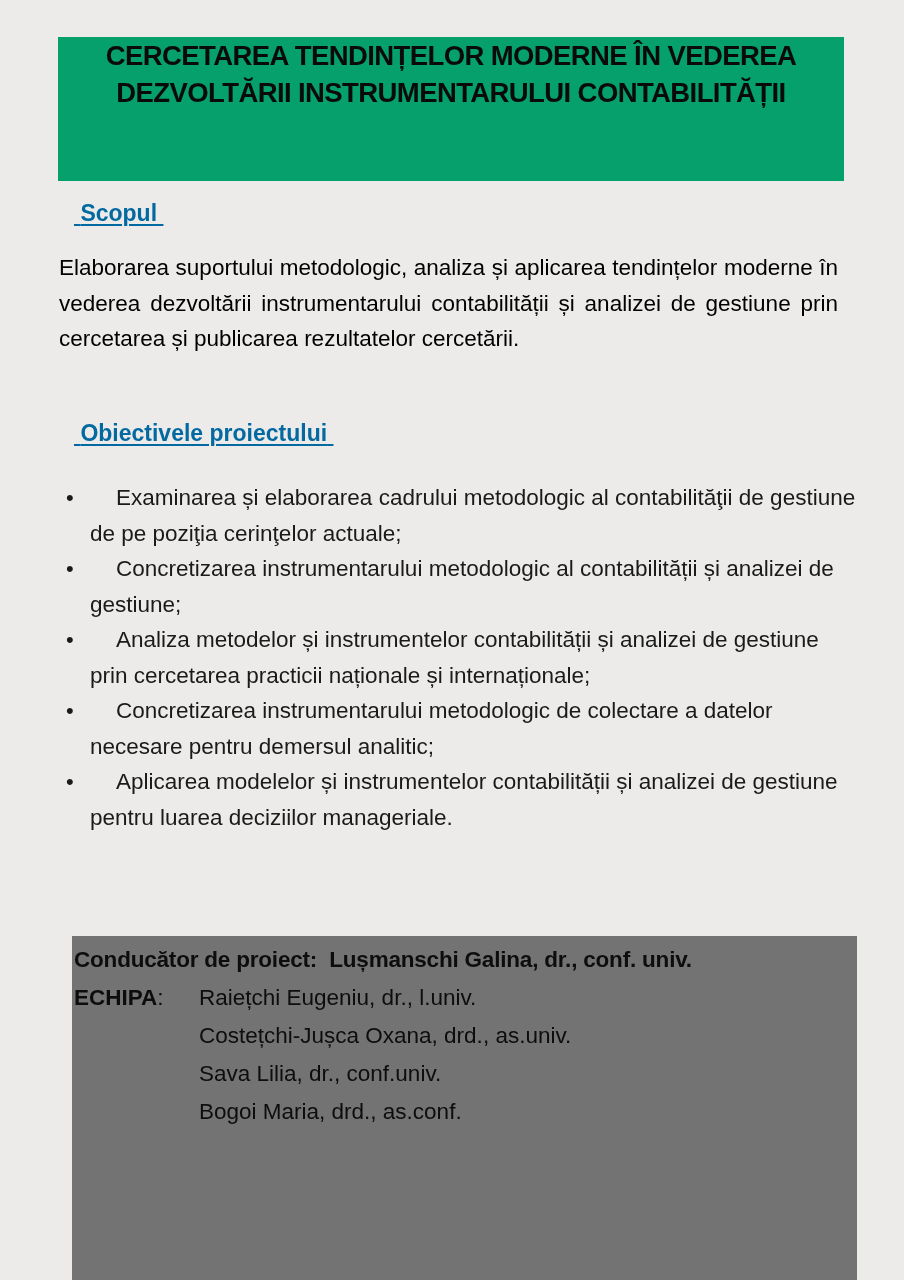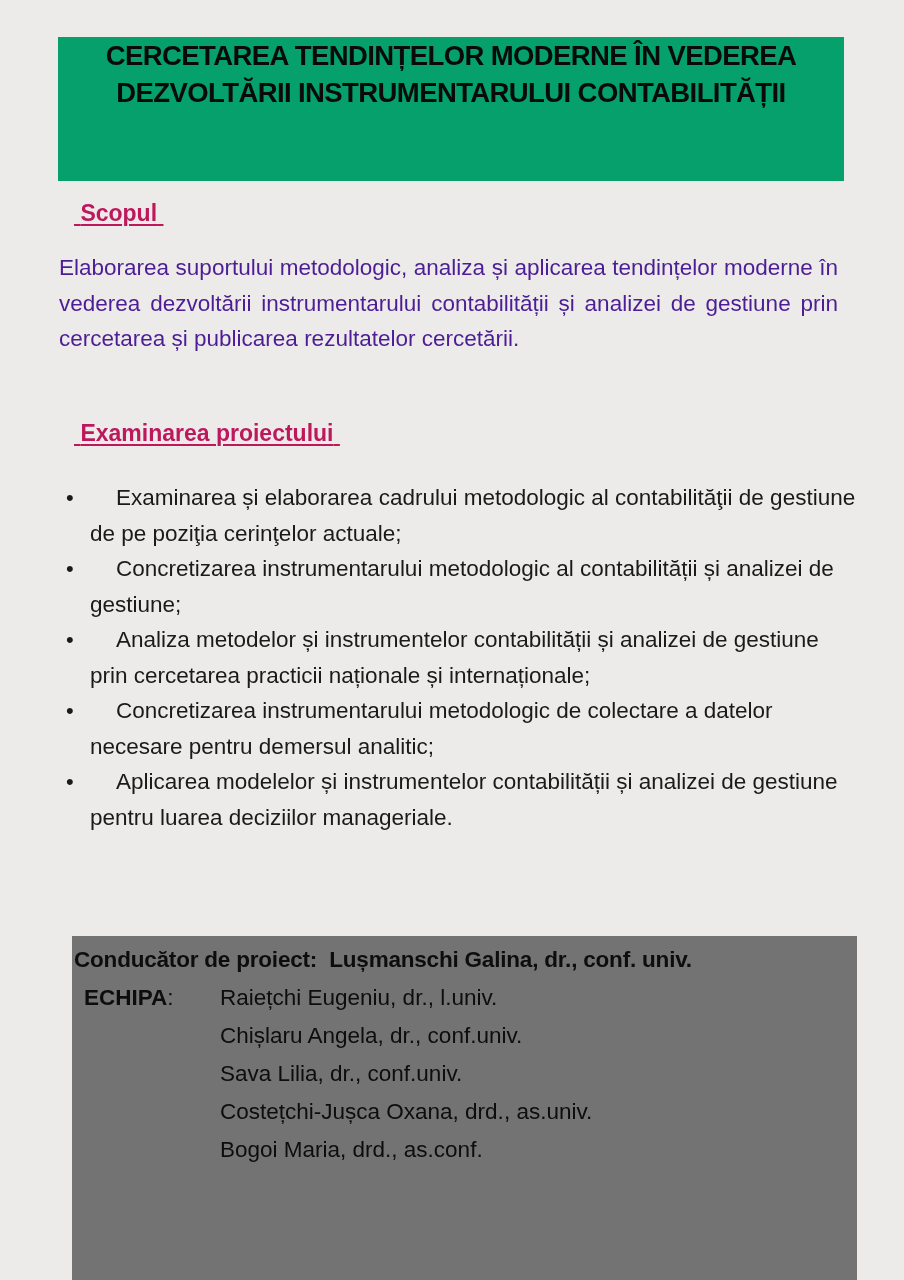--- a/index.html
+++ b/index.html
@@ -20,28 +20,28 @@
   }
   .title-box h1 {
     margin: 0; font-size: 27.5px; font-weight: bold; line-height: 37px;
     letter-spacing: -0.6px; color: #0a0a0a;
   }
   .heading {
     position: absolute; left: 80px;
     font-size: 23px; font-weight: bold;
     text-decoration: underline; text-underline-offset: 3px;
     text-decoration-thickness: 2px;
-    color: #be185d;
+    color: #0369a1;
   }
   .heading::before, .heading::after { content: "\00a0"; }
   .heading { left: 74px; }
   .scope-text {
     position: absolute; left: 59px; top: 250px; width: 779px;
     font-size: 22.5px; line-height: 35.5px;
-    text-align: justify; margin: 0; color: #4c1d95;
+    text-align: justify; margin: 0; color: #000000;
   }
   .objectives {
     position: absolute; left: 60px; top: 480px; width: 800px;
     margin: 0; padding: 0; list-style: none;
     font-size: 22.5px; line-height: 35.5px; color: #1a1a1a;
   }
   .objectives li {
     position: relative; padding-left: 30px; text-indent: 26px;
   }
   .objectives li .bullet {
@@ -51,59 +51,58 @@
     position: absolute; left: 72px; top: 936px;
     width: 785px; height: 360px;
     background: #737373;
     font-size: 22.5px; line-height: 38px; color: #0d0d0d;
   }
   .team-box .leader {
     position: absolute; left: 2px; top: 5px; font-weight: bold; white-space: nowrap;
     letter-spacing: -0.2px;
   }
   .team-box .team-label {
-    position: absolute; left: 12px; top: 43px; white-space: nowrap;
+    position: absolute; left: 2px; top: 43px; white-space: nowrap;
   }
   .team-box .team-label b { font-weight: bold; }
   .team-box .members {
     position: absolute; left: 127px; top: 43px; margin: 0; padding: 0; list-style: none;
   }
-  .team-box .members li { white-space: nowrap; margin-left: 21px; }
+  .team-box .members li { white-space: nowrap; }
 </style>
 </head>
 <body>
 
 <div class="title-box">
   <h1>
     <span>CERCETAREA TENDINȚELOR MODERNE ÎN VEDEREA</span><br>
     <span>DEZVOLTĂRII INSTRUMENTARULUI CONTABILITĂȚII</span><br>
   </h1>
 </div>
 
 <div class="heading" style="top:200px;">Scopul</div>
 <p class="scope-text">Elaborarea suportului metodologic, analiza și aplicarea tendințelor moderne în vederea dezvoltării instrumentarului contabilității și analizei de gestiune prin cercetarea și publicarea rezultatelor cercetării.</p>
 
-<div class="heading" style="top:420px;">Examinarea proiectului</div>
+<div class="heading" style="top:420px;">Obiectivele proiectului</div>
 
 <ul class="objectives">
   <li><span class="bullet">•</span><span>Examinarea și elaborarea cadrului metodologic al contabilităţii de gestiune de pe poziţia cerinţelor actuale;</span></li>
   <li><span class="bullet">•</span><span>Concretizarea instrumentarului metodologic al contabilității și analizei de gestiune;</span></li>
   <li><span class="bullet">•</span><span>Analiza metodelor și instrumentelor contabilității și analizei de gestiune prin cercetarea practicii naționale și internaționale;</span></li>
   <li><span class="bullet">•</span><span>Concretizarea instrumentarului metodologic de colectare a datelor necesare pentru demersul analitic;</span></li>
   <li><span class="bullet">•</span><span>Aplicarea modelelor și instrumentelor contabilității și analizei de gestiune pentru luarea deciziilor manageriale.</span></li>
 </ul>
 
 <div class="team-box">
   <div class="leader">
     <span>Conducător de proiect:</span>&nbsp;
     <span>Lușmanschi Galina, dr., conf. univ.</span>
   </div>
   <div class="team-label">
     <b>ECHIPA</b><span>:</span>
   </div>
   <ul class="members">
     <li>Raiețchi Eugeniu, dr., l.univ.</li>
-    <li>Chișlaru Angela, dr., conf.univ.</li>
+    <li>Costețchi-Jușca Oxana, drd., as.univ.</li>
     <li>Sava Lilia, dr., conf.univ.</li>
-    <li>Costețchi-Jușca Oxana, drd., as.univ.</li>
     <li>Bogoi Maria, drd., as.conf.</li>
   </ul>
 </div>
 
 </body></html>

